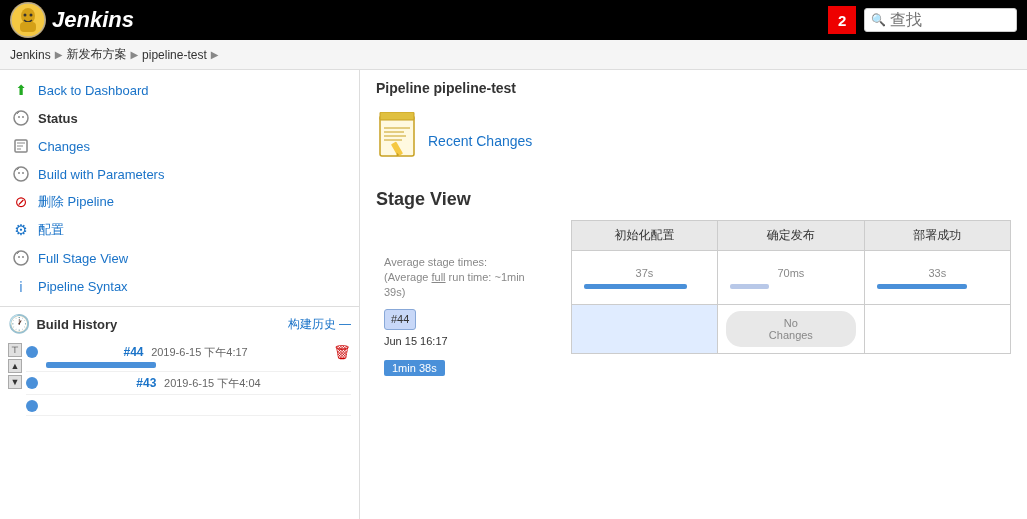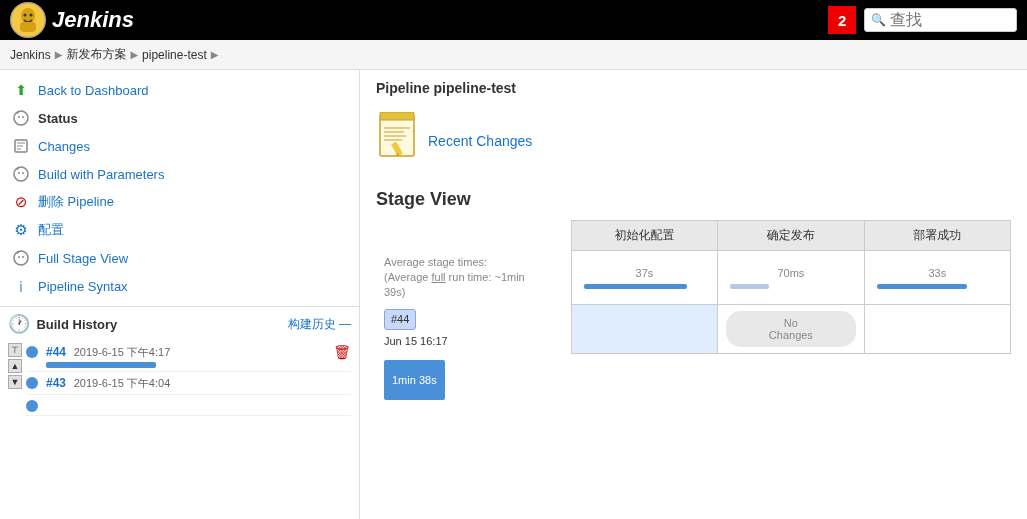--- a/index.html
+++ b/index.html
@@ -219,20 +219,21 @@
     .build-status-dot {
       width: 12px;
       height: 12px;
       border-radius: 50%;
       background: #4a90d9;
       flex-shrink: 0;
       margin-top: 2px;
     }
     .build-info {
       flex: 1;
+      text-align: center;
     }
     .build-num-link {
       color: #1a73c8;
       text-decoration: none;
       font-weight: bold;
       font-size: 12px;
     }
     .build-time {
       color: #666;
       font-size: 11px;
@@ -337,21 +338,21 @@
     .no-changes-cell {
       background: #e8e8e8;
       color: #888;
       font-size: 11px;
       padding: 6px;
       border-radius: 3px;
     }
     .run-time-badge {
       background: #4a90d9;
       color: #fff;
-      padding: 14px 8px;
+      padding: 2px 8px;
       font-size: 11px;
       border-radius: 2px;
       display: inline-block;
       margin-top: 2px;
     }
     .stage-progress-bar {
       height: 5px;
       border-radius: 2px;
       margin: 2px 4px;
     }

